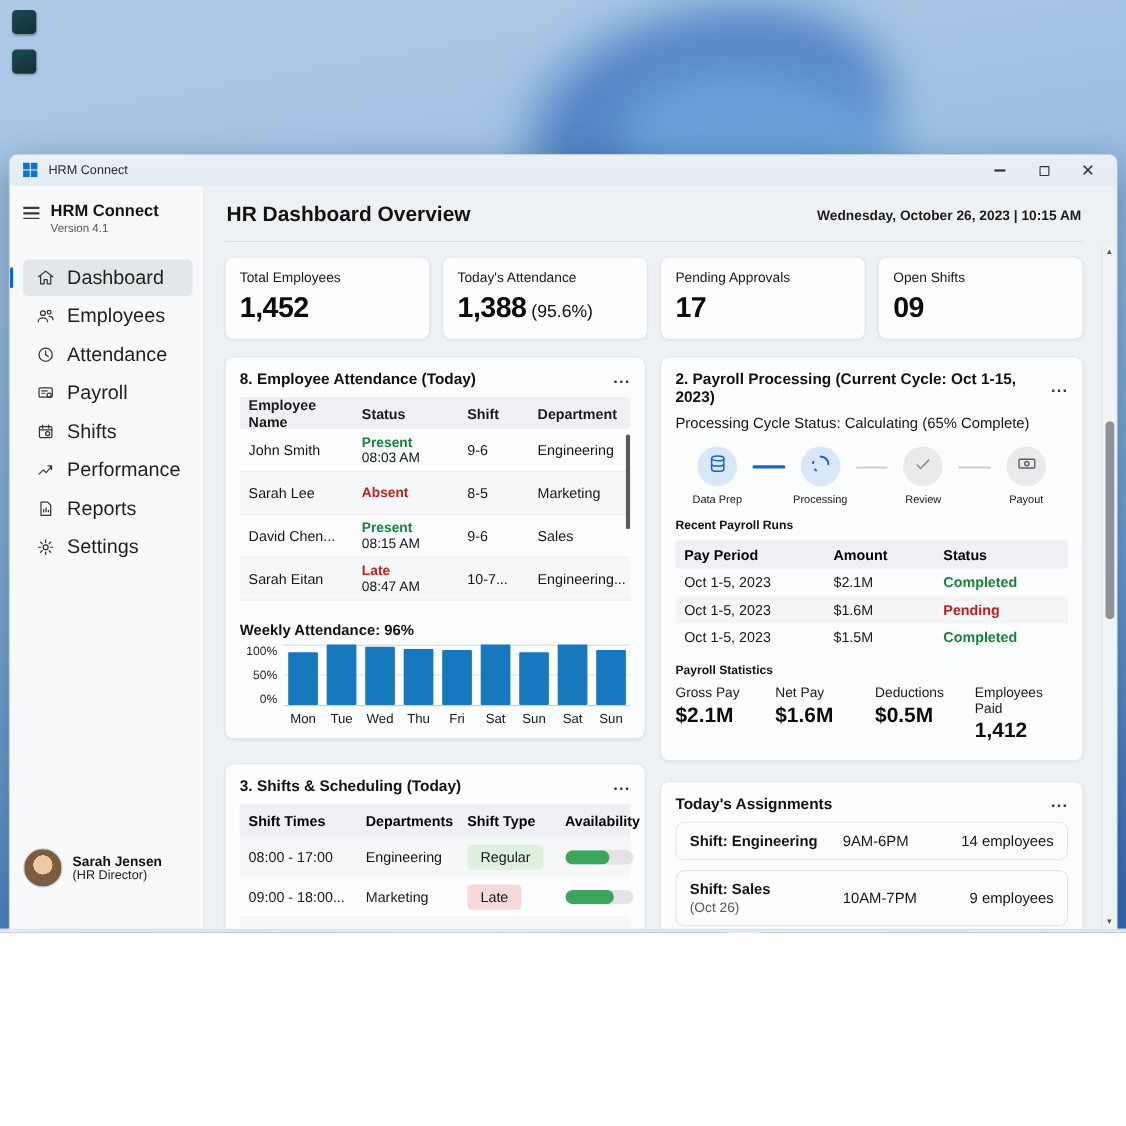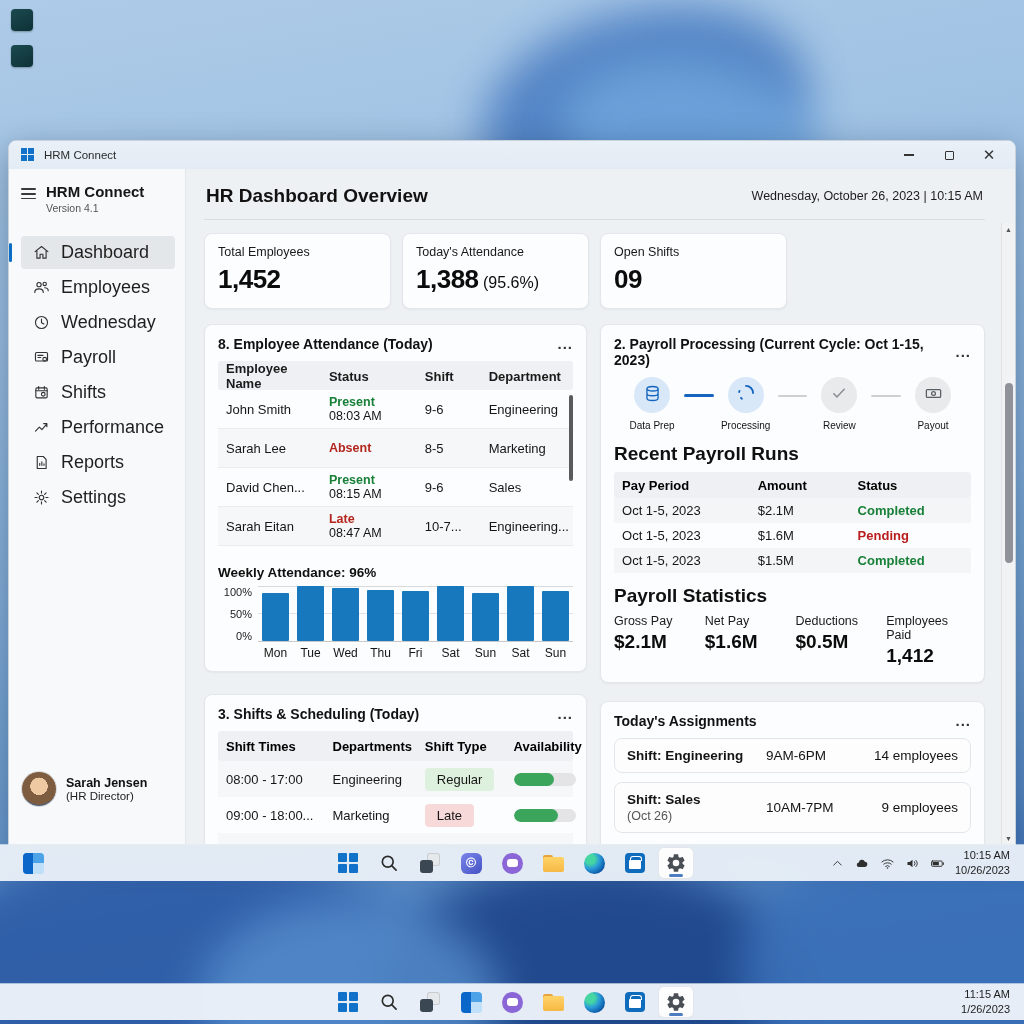--- a/index.html
+++ b/index.html
@@ -1,18 +1,18 @@
 <!DOCTYPE html>
 <html><head>
 <meta charset="utf-8">
 <style>
   * { margin:0; padding:0; box-sizing:border-box; }
   html,body { width:1024px; height:1024px; overflow:hidden;
     font-family:"Liberation Sans", sans-serif; }
-  .desktop { position:relative; width:1024px; height:1024px; overflow:hidden;
+  .desktop { position:relative; width:1024px; height:848px; overflow:hidden;
     background:linear-gradient(170deg,#aecbe8 0%,#9cc0e2 28%,#85b0da 50%,#6a9bce 70%,#4a7dbd 88%,#3a6cae 100%); }
   .blob { position:absolute; border-radius:50%; filter:blur(22px); }
   .b1 { left:480px; top:10px; width:330px; height:200px; background:#3f74bd; opacity:.8; transform:rotate(-12deg); }
   .b2 { left:560px; top:60px; width:260px; height:150px; background:#6fa5dc; opacity:.85; transform:rotate(8deg); }
   .b3 { left:-80px; top:840px; width:500px; height:260px; background:#2c5ba6; opacity:.9; }
   .b4 { left:380px; top:860px; width:420px; height:260px; background:#1d4489; opacity:.9; }
   .b5 { left:740px; top:830px; width:420px; height:280px; background:#3a70b8; opacity:.9; }
   .b6 { left:200px; top:900px; width:300px; height:200px; background:#5d96d4; opacity:.7; }
 
   .shortcut { position:absolute; left:11px; width:22px; height:22px; border-radius:4px;
@@ -58,21 +58,21 @@
   .avatar { width:36px; height:36px; border-radius:50%; border:1px solid #d8d8d8;
     background:radial-gradient(circle at 50% 42%, #eec9a2 0 33%, #7d5c40 34% 70%, #51607a 71%); }
   .side-user-name { font-size:12.5px; font-weight:bold; color:#111; }
   .side-user-role { font-size:11.5px; color:#222; }
 
   
   .main { flex:1; position:relative; padding:10px 30px 0 18px; overflow:hidden; background:#eef1f4; }
   .main-head { display:flex; align-items:center; justify-content:space-between;
     padding:6px 2px 12px 2px; border-bottom:1px solid #d9dde2; }
   .main-title { font-size:19px; font-weight:bold; color:#121212; }
-  .main-date { font-size:12.5px; font-weight:normal; color:#1c1c1c; }
+  .main-date { font-size:12.5px; font-weight:bold; color:#1c1c1c; }
 
   .stats { display:grid; grid-template-columns:repeat(4,1fr); gap:11px; margin-top:13px; }
   .stat-card { background:#fcfdfe; border:1px solid #e3e6ea; border-radius:8px; padding:11px 13px 13px;
     box-shadow:0 1px 2px rgba(20,30,50,.05); }
   .stat-label { font-size:12.5px; color:#191919; }
   .stat-value { font-size:26px; font-weight:bold; color:#0c0c0c; margin-top:5px; letter-spacing:-.5px; }
   .stat-suffix { font-size:16px; font-weight:normal; letter-spacing:0; }
 
   .cols { display:grid; grid-template-columns:1fr 1.005fr; gap:13px; margin-top:15px; align-items:start; }
   .card { background:#fcfdfe; border:1px solid #e3e6ea; border-radius:8px; padding:11px 13px;
@@ -111,21 +111,21 @@
   .stepper { display:flex; align-items:flex-start; padding:0 6px; margin-bottom:12px; }
   .step { display:flex; flex-direction:column; align-items:center; width:64px; }
   .step-circle { width:36px; height:36px; border-radius:50%; display:flex; align-items:center; justify-content:center; }
   .step-circle.blue { background:#d8e8f8; }
   .step-circle.gray { background:#e9eaeb; }
   .step-label { font-size:10px; color:#141414; margin-top:7px; white-space:nowrap; }
   .connector { flex:1; height:3px; margin-top:17px; border-radius:2px; }
   .connector.done { background:#1565c0; }
   .connector.todo { background:#cfcfcf; height:2px; margin-top:18px; }
 
-  .sub-title { font-size:19px; font-weight:bold; color:#101010; margin:4px 0 7px; }
+  .sub-title { font-size:11px; font-weight:bold; color:#101010; margin:4px 0 7px; }
   .runs-head, .runs-row { display:grid; grid-template-columns:38% 28% 34%; align-items:center; }
   .runs-head { background:#eef0f3; border-radius:3px; height:26px; font-size:13px; font-weight:bold; }
   .runs-head > div, .runs-row > div { padding:0 8px; }
   .runs-row { height:25px; font-size:13px; color:#161616; }
   .runs-row:nth-child(odd) { background:#f4f5f7; }
   .run-completed { color:#188038; font-weight:bold; }
   .run-pending { color:#b91c1c; font-weight:bold; }
   .pay-stats { display:grid; grid-template-columns:repeat(4,1fr); gap:6px; margin-top:4px; padding-bottom:4px; }
   .ps-label { font-size:12.5px; color:#1a1a1a; }
   .ps-value { font-size:19px; font-weight:bold; color:#0c0c0c; margin-top:3px; }
@@ -273,21 +273,21 @@
               </span>
             <span>Employees</span>
           </div>
           <div class="nav-item">
             <span class="nav-ic">
                 <svg viewBox="0 0 24 24">
                   <circle cx="12" cy="12" r="8.5"></circle>
                   <path d="M12 7v5.2l3.4 2"></path>
                 </svg>
               </span>
-            <span>Wednesday</span>
+            <span>Attendance</span>
           </div>
           <div class="nav-item">
             <span class="nav-ic">
                 <svg viewBox="0 0 24 24">
                   <rect x="3.5" y="5" width="17" height="12" rx="1.6"></rect>
                   <path d="M7 9h7M7 12h4"></path>
                   <circle cx="16.5" cy="14.5" r="2.6"></circle>
                 </svg>
               </span>
             <span>Payroll</span>
@@ -345,20 +345,24 @@
         </div>
 
         <div class="stats">
           <div class="stat-card">
             <div class="stat-label">Total Employees</div>
             <div class="stat-value"><span>1,452</span></div>
           </div>
           <div class="stat-card">
             <div class="stat-label">Today's Attendance</div>
             <div class="stat-value"><span>1,388</span><span class="stat-suffix"> (95.6%)</span></div>
+          </div>
+          <div class="stat-card">
+            <div class="stat-label">Pending Approvals</div>
+            <div class="stat-value"><span>17</span></div>
           </div>
           <div class="stat-card">
             <div class="stat-label">Open Shifts</div>
             <div class="stat-value"><span>09</span></div>
           </div>
         </div>
 
         <div class="cols">
 
           <div>
@@ -497,20 +501,21 @@
               </div>
             </div>
           </div>
 
           <div>
             <div class="card">
               <div class="card-head">
                 <div class="card-title">2. Payroll Processing (Current Cycle: Oct 1-15, 2023)</div>
                 <div class="menu-dots">...</div>
               </div>
+              <div class="status-line">Processing Cycle Status: Calculating (65% Complete)</div>
 
               <div class="stepper">
                 <div class="step">
                   <div class="step-circle blue">
                       <span><svg width="19" height="19" viewBox="0 0 24 24" fill="none" stroke="#1565c0" stroke-width="1.7">
                           <ellipse cx="12" cy="6" rx="7" ry="2.8"></ellipse>
                           <path d="M5 6v6c0 1.5 3.1 2.8 7 2.8s7-1.3 7-2.8V6M5 12v6c0 1.5 3.1 2.8 7 2.8s7-1.3 7-2.8v-6"></path>
                         </svg></span>
                     </div>
                   <div class="step-label">Data Prep</div>

